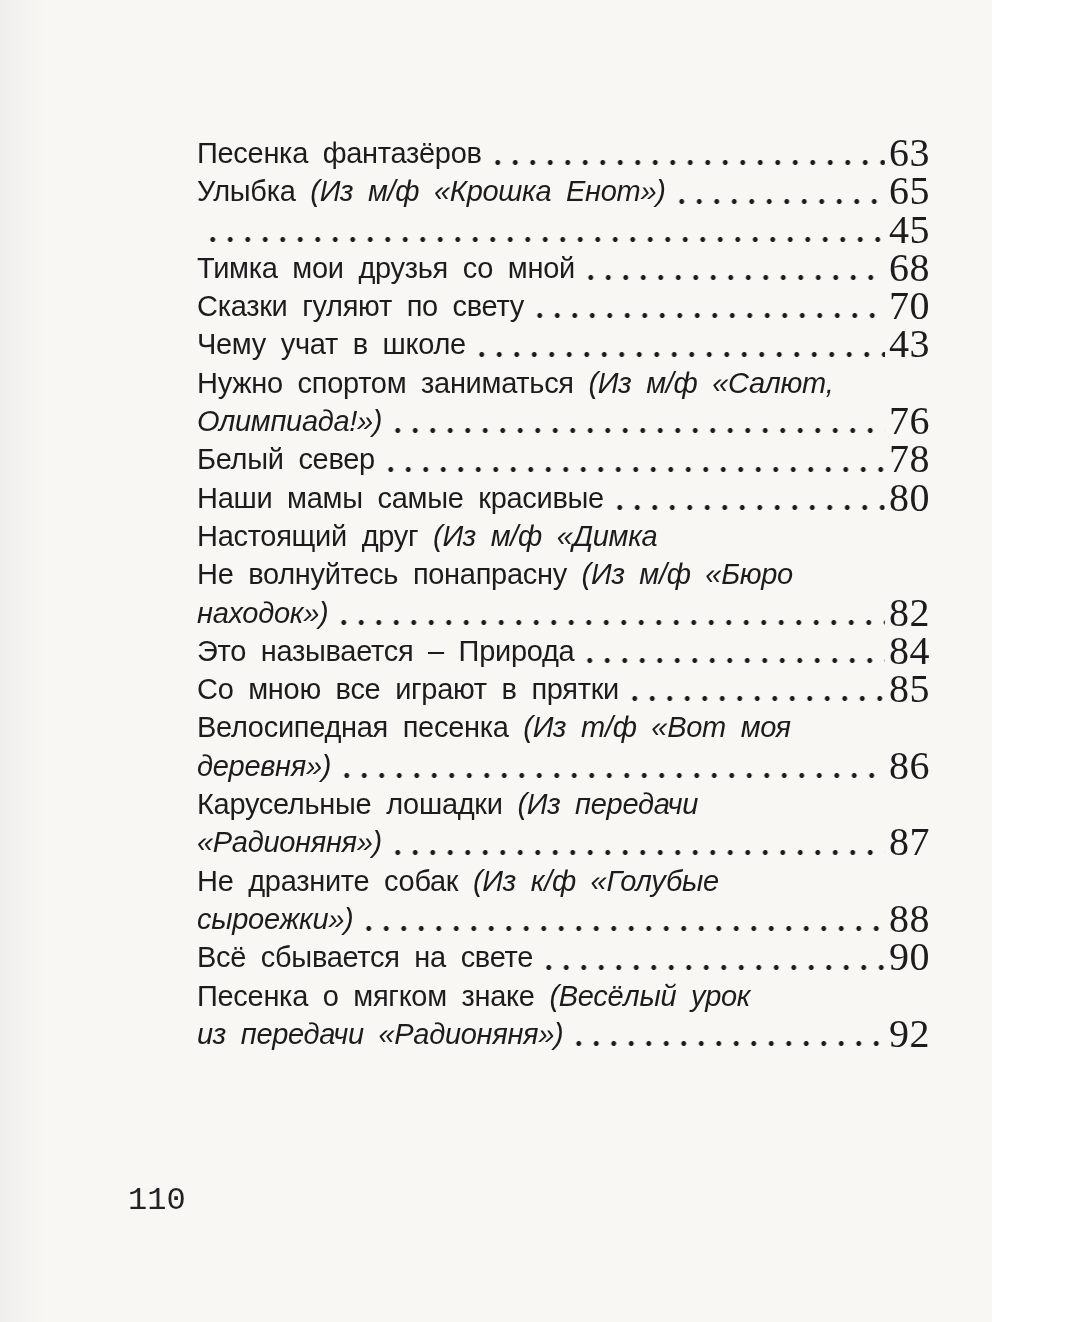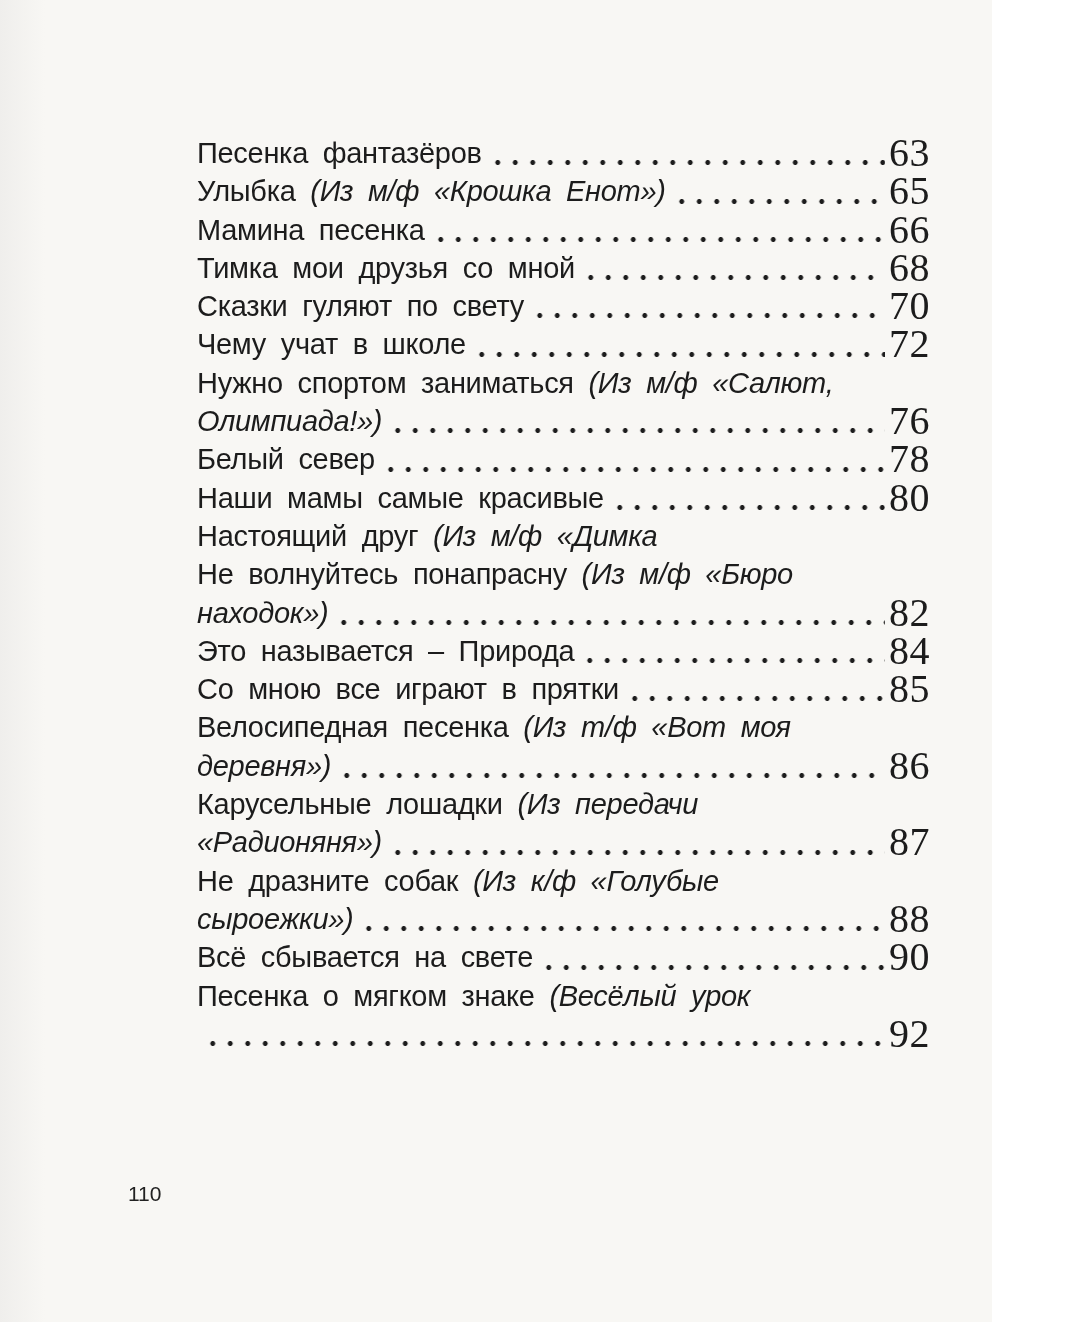--- a/index.html
+++ b/index.html
@@ -56,22 +56,22 @@
     flex: 0 0 auto;
     font-family: "Liberation Serif", serif;
     font-size: 40px;
     line-height: 38.3px;
     letter-spacing: 0.5px;
   }
   .folio {
     position: absolute;
     left: 128px;
     top: 1182px;
-    font-family: Liberation Sans, sans-serif;
-    font-size: 21px;
+    font-family: Liberation Mono, monospace;
+    font-size: 32px;
     color: #222222;
   }
 </style>
 </head>
 <body>
 
 <div class="page" style="color: rgb(28, 28, 28);">
   <main class="toc" id="toc">
   <div class="toc-line">
     <span class="title"><span class="seg">Песенка фантазёров</span></span>
@@ -79,41 +79,40 @@
     <span class="pagenum">63</span>
   </div>
 
   <div class="toc-line">
     <span class="title"><span class="seg">Улыбка </span><span class="seg italic">(Из м/ф «Крошка Енот»)</span></span>
     <span class="leader"></span>
     <span class="pagenum">65</span>
   </div>
 
   <div class="toc-line">
-    <span class="title"><span class="seg">Мамина песенка</span></span>
-    <span class="leader"></span>
-    <span class="pagenum">66</span>
+    <span class="leader"></span>
+    <span class="pagenum">45</span>
   </div>
 
   <div class="toc-line">
     <span class="title"><span class="seg">Тимка мои друзья со мной</span></span>
     <span class="leader"></span>
     <span class="pagenum">68</span>
   </div>
 
   <div class="toc-line">
     <span class="title"><span class="seg">Сказки гуляют по свету</span></span>
     <span class="leader"></span>
     <span class="pagenum">70</span>
   </div>
 
   <div class="toc-line">
     <span class="title"><span class="seg">Чему учат в школе</span></span>
     <span class="leader"></span>
-    <span class="pagenum">72</span>
+    <span class="pagenum">43</span>
   </div>
 
 
   <div class="toc-line no-page">
     <span class="title"><span class="seg">Нужно спортом заниматься </span><span class="seg italic">(Из м/ф «Салют,</span></span>
 
   </div>
 
   <div class="toc-line">
     <span class="title"><span class="seg italic">Олимпиада!»)</span></span>
@@ -201,18 +200,19 @@
     <span class="leader"></span>
     <span class="pagenum">90</span>
   </div>
 
   <div class="toc-line no-page">
     <span class="title"><span class="seg">Песенка о мягком знаке </span><span class="seg italic">(Весёлый урок</span></span>
 
   </div>
 
   <div class="toc-line">
+    <span class="title"><span class="seg italic">из передачи «Радионяня»)</span></span>
     <span class="leader"></span>
     <span class="pagenum">92</span>
   </div>
 </main>
   <div class="folio">110</div>
 </div>
 
 </body></html>

